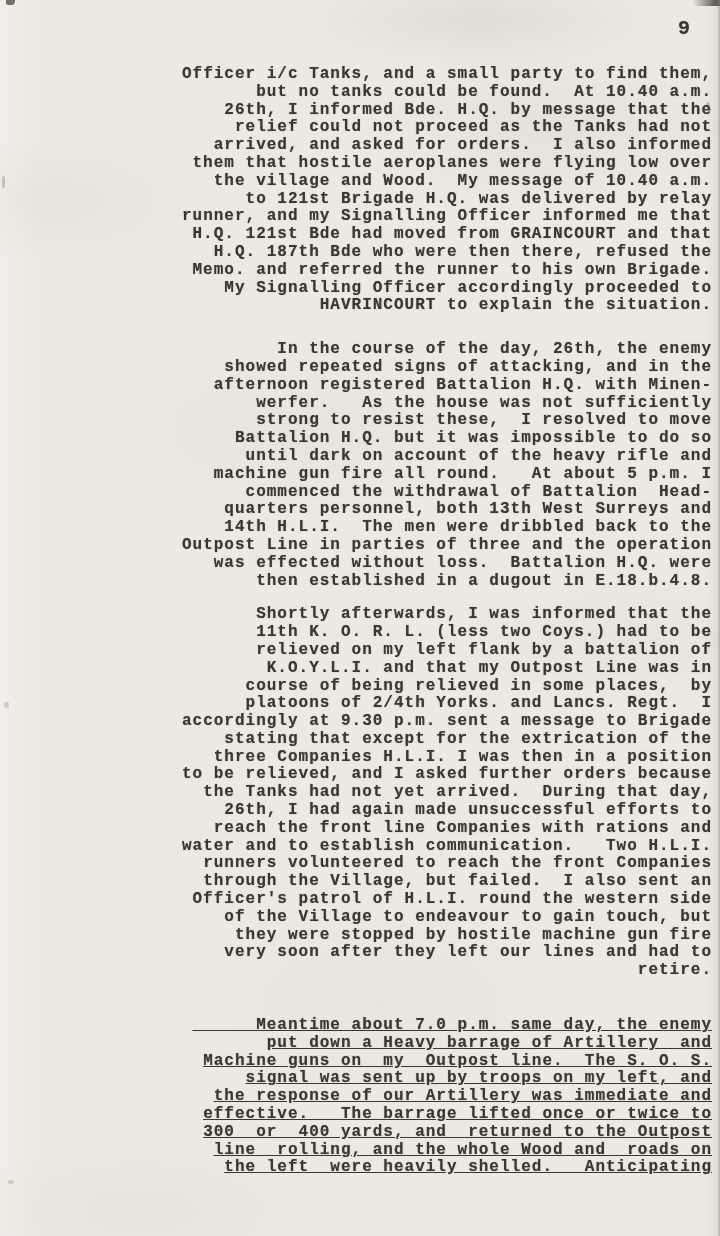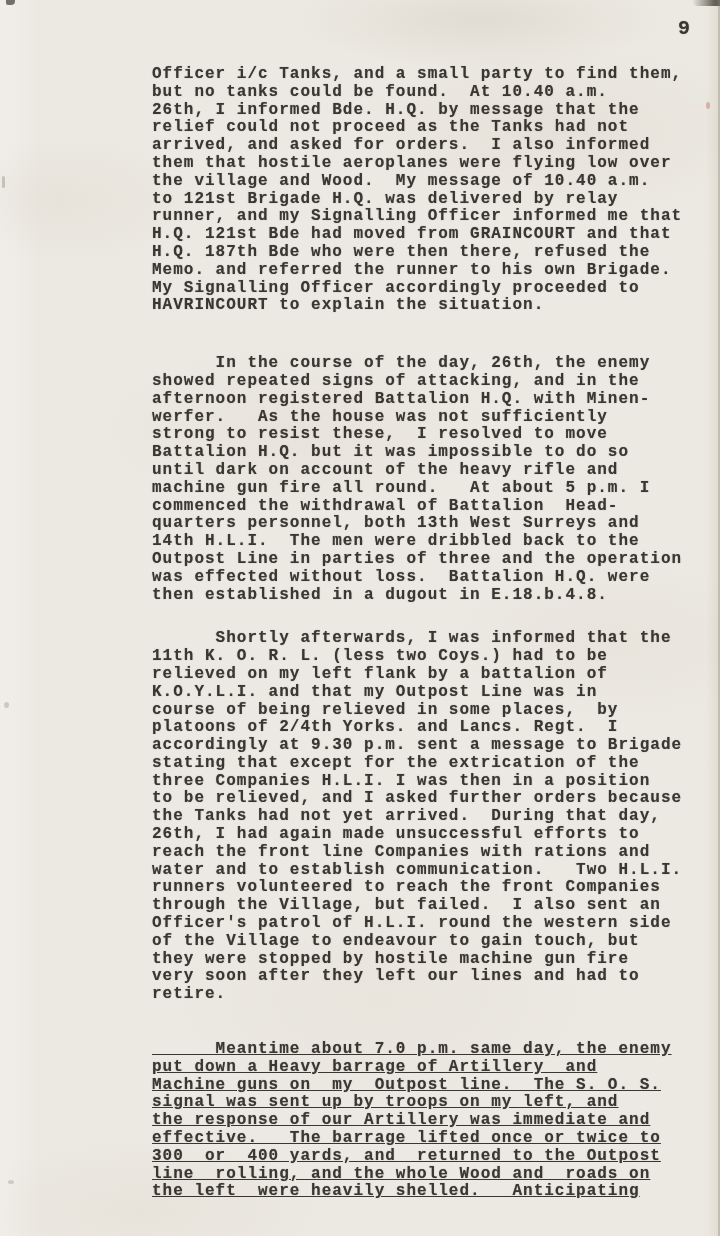--- a/index.html
+++ b/index.html
@@ -43,23 +43,24 @@
   }
   .para {
     margin: 0;
     white-space: pre;
     font-size: 16px;
     line-height: 17.8px;
     font-weight: 700;
     letter-spacing: 1px;
     color: #3a3732;
     text-shadow: 0 0 1px rgba(58,55,50,0.50);
+    text-align: right;
   }
-  .para.p2 { margin-top: 40px; }
-  .para.p3 { margin-top: 26px; }
+  .para.p2 { margin-top: 26px; }
+  .para.p3 { margin-top: 16px; }
   .para.p4 { margin-top: 37px; text-decoration: underline; }
   .mark { position: absolute; }
   .mark-tl {
     left: 6px; top: 0;
     width: 9px; height: 5px;
     background: #4a463e;
     border-radius: 0 0 4px 2px;
     opacity: 0.75;
   }
   .mark-tr {

